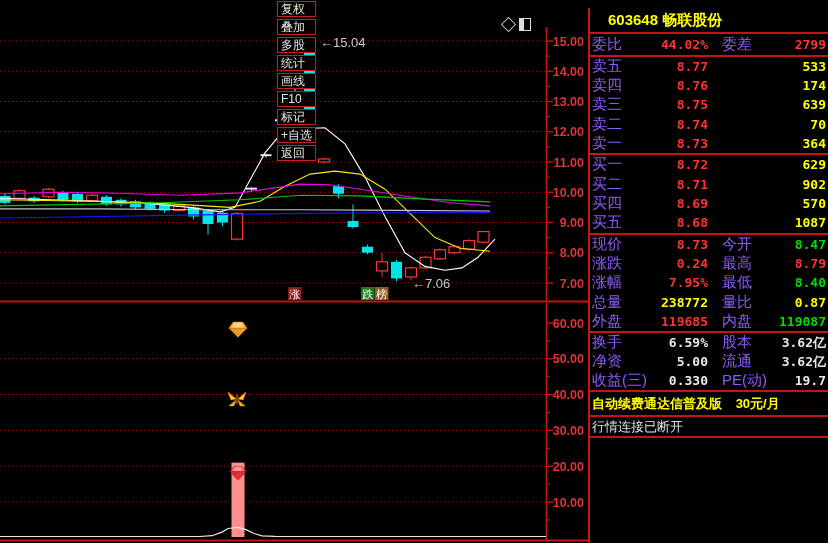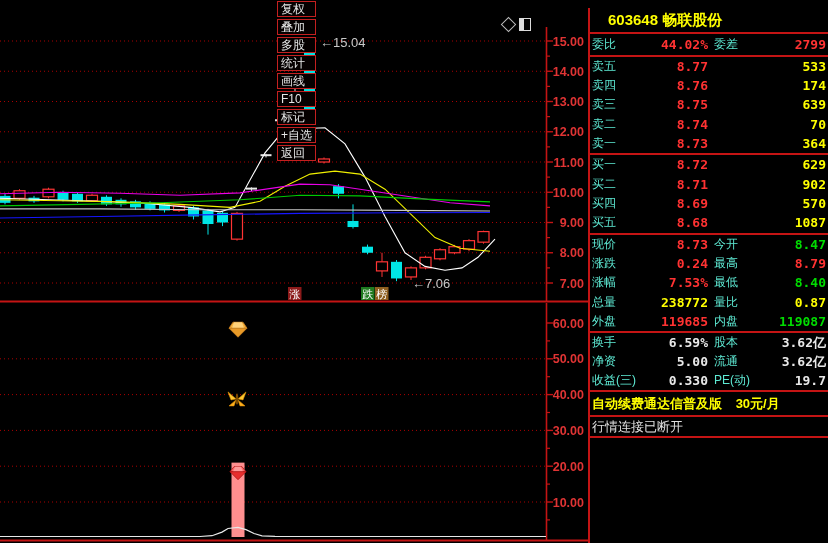--- a/index.html
+++ b/index.html
@@ -10,23 +10,23 @@
   .toolbar{position:absolute;left:277px;top:1px;height:17px;display:flex;gap:2px;z-index:5;flex-direction:column;}
   .tb-btn{border:1px solid #c42020;background:#050000;color:#e6e6e6;font-size:12px;
           line-height:14px;padding:0 3px;white-space:nowrap;cursor:default;}
   
   .rpanel{position:absolute;left:588px;top:8px;width:240px;height:543px;background:#000;z-index:6;
           border-left:2px solid #c41414;box-sizing:border-box;}
   .title{height:24px;line-height:24px;padding-left:18px;font-size:15px;font-weight:bold;color:#ffff00;
          border-bottom:2px solid #c41414;white-space:nowrap;}
   .sec{border-bottom:2px solid #c41414;}
   .row{display:grid;grid-template-columns:50px 66px 60px 1fr;align-items:center;padding:0 2px 0 2px;}
-  .row .lab{color:#5eead4;font-size:12px;white-space:nowrap;}
+  .row .lab{color:#8b5cf6;font-size:15px;white-space:nowrap;}
   .row .val{font-size:13px;font-weight:bold;text-align:right;font-family:"DejaVu Sans Mono","Liberation Mono",monospace;}
-  .row .lab2{padding-left:6px;}
+  .row .lab2{padding-left:6px;margin-left:8px;}
   .c-red{color:#ff3232;} .c-green{color:#00dc00;} .c-yellow{color:#ffff00;} .c-white{color:#e8e8e8;}
   .h21 .row{height:21px;} .h19 .row{height:19.2px;} .h194 .row{height:19.4px;} .h190 .row{height:19px;}
   .notice{height:23px;line-height:23px;padding:0 2px;border-bottom:2px solid #c41414;
           color:#ffff00;font-size:13px;font-weight:bold;white-space:nowrap;}
   .notice .fee{margin-left:10px;}
   .status{height:19px;line-height:19px;padding:0 2px;border-bottom:2px solid #c41414;
           color:#e0e0e0;font-size:13px;}
   
   .mini-icons{position:absolute;left:503px;top:18px;z-index:5;display:flex;gap:5px;align-items:center;}
   .dia{width:9px;height:9px;border:1px solid #b9b9b9;transform:rotate(45deg);background:#000;}
@@ -385,21 +385,21 @@
           <span class="val c-green">8.47</span>
         </div>
         <div class="row">
           <span class="lab">涨跌</span>
           <span class="val c-red">0.24</span>
           <span class="lab lab2">最高</span>
           <span class="val c-red">8.79</span>
         </div>
         <div class="row">
           <span class="lab">涨幅</span>
-          <span class="val c-red">7.53%</span>
+          <span class="val c-red">7.95%</span>
           <span class="lab lab2">最低</span>
           <span class="val c-green">8.40</span>
         </div>
         <div class="row">
           <span class="lab">总量</span>
           <span class="val c-yellow">238772</span>
           <span class="lab lab2">量比</span>
           <span class="val c-yellow">0.87</span>
         </div>
         <div class="row">

